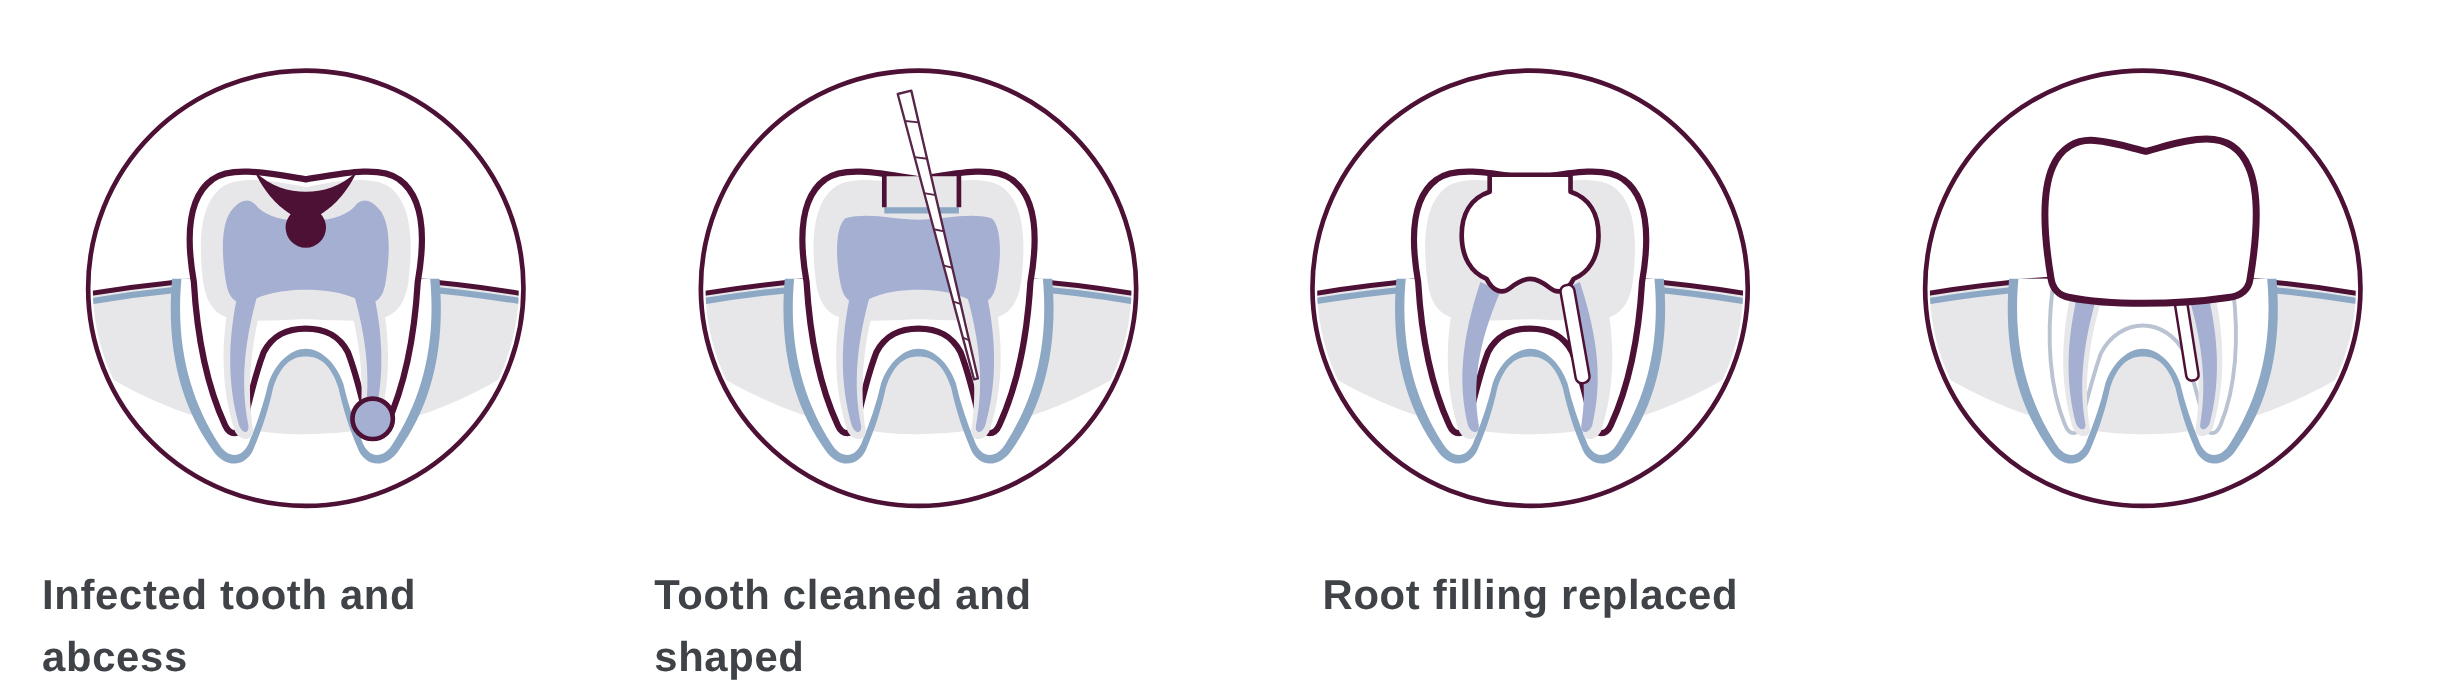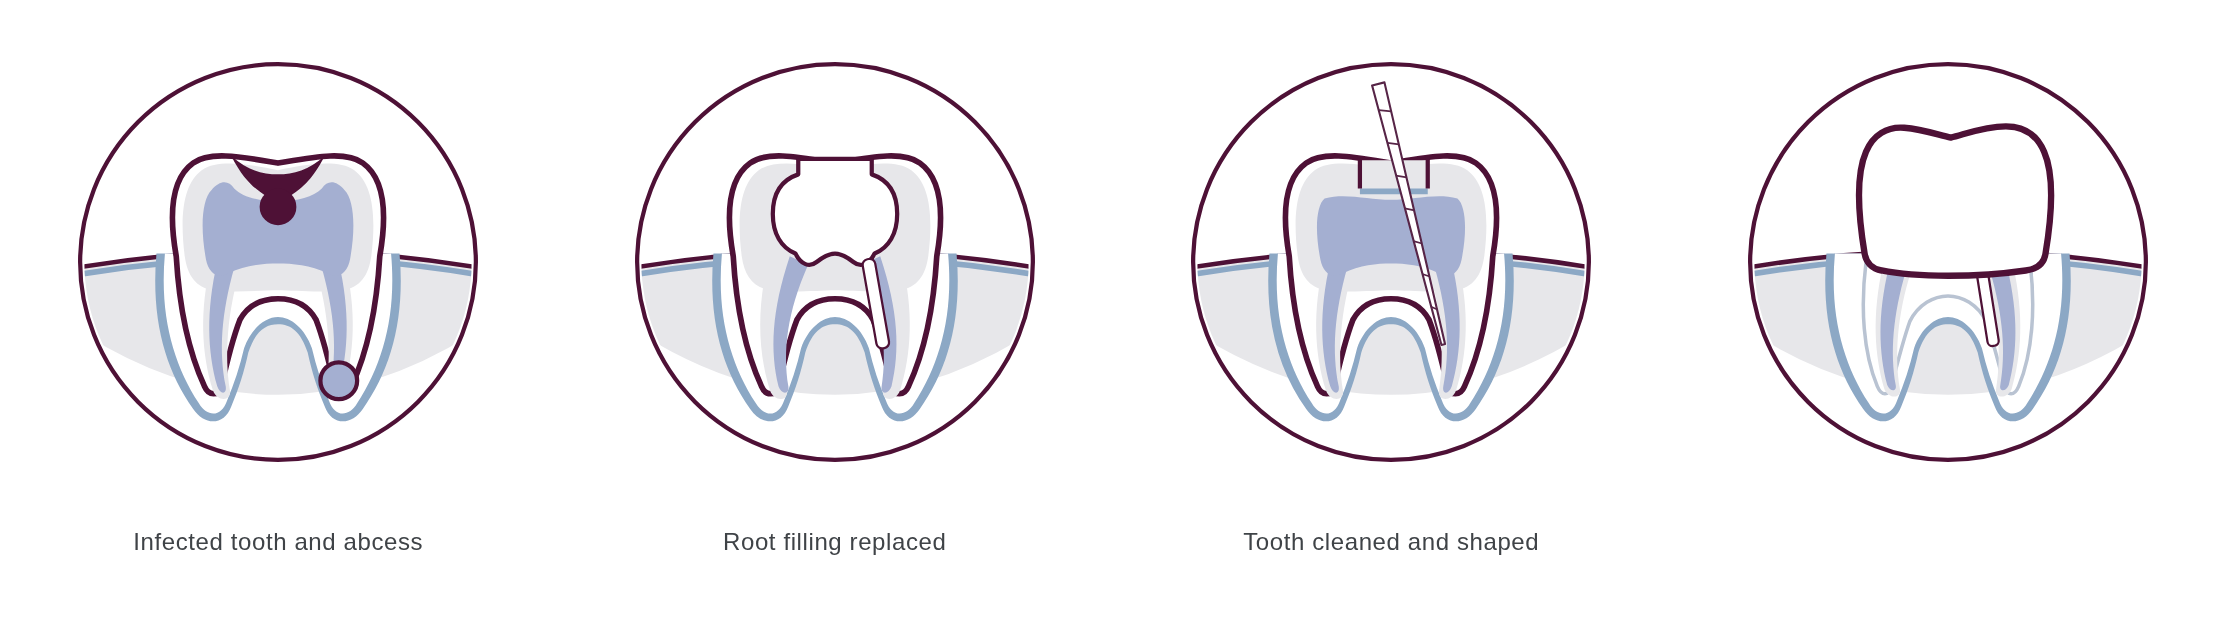--- a/index.html
+++ b/index.html
@@ -17,22 +17,22 @@
     flex: 1 1 0;
     display: flex;
     flex-direction: column;
     align-items: center;
   }
   .circle-wrap { width: 424px; height: 424px; }
   .circle-wrap svg { display: block; width: 424px; height: 424px; }
 
   .caption {
     margin-top: 40px;
-    font-size: 24px;
-    font-weight: 400;
+    font-size: 38px;
+    font-weight: 700;
     line-height: 56px;
     letter-spacing: 0.6px;
     color: var(--caption-text, #3f4347);
     text-align: left;
     max-width: 480px;
   }
 
   
   .ring       { fill: #ffffff; stroke: var(--outline, #4e1136); stroke-width: 3; }
   .bone       { fill: var(--bone, #e7e7ea); }
@@ -85,50 +85,20 @@
         </g>
       </svg>
     </div>
     <figcaption class="caption">Infected tooth and abcess</figcaption>
   </figure>
 
   <figure class="stage">
     <div class="circle-wrap">
       <svg viewBox="0 0 300 300" aria-hidden="true">
         <circle class="ring" cx="150" cy="150" r="140"></circle>
-        <clipPath id="clip3">
-            <circle cx="150" cy="150" r="137"></circle>
-          </clipPath>
-        <g clip-path="url(#clip3)">
-          <path class="bone" d="M 8,155 Q 150,131 292,155 L 292,198 Q 150,290 8,198 Z"></path>
-          <path class="gum-blue" d="M 8,159 Q 150,135 292,159"></path>
-          <path class="gum-dark" d="M 8,154 Q 150,130 292,154"></path>
-          <path class="ligament" d="M 64,144 C 60,190 70,226 90,254 C 98,266 112,266 117,252 C 122,240 126,228 129,214 C 134,199 141,194 150,194 C 159,194 166,199 171,214 C 174,228 178,240 183,252 C 188,266 202,266 210,254 C 230,226 240,190 236,144 Z"></path>
-          <path class="pdl-gap" d="M 70,144 C 66,188 76,222 94,250 C 100,260 110,260 114,248 C 119,236 123,224 126,211 C 131,197 141,189 150,189 C 159,189 169,197 174,211 C 177,224 181,236 186,248 C 190,260 200,260 206,250 C 224,222 234,188 230,144 Z"></path>
-          <path class="tooth" d="M 78,146 C 72,112 76,90 90,80 C 102,71 126,76 150,80 C 174,76 198,71 210,80 C 224,90 228,112 222,146 C 220,180 214,212 202,238 C 199,245 192,245 190,238 C 186,220 182,204 177,191 C 171,180 162,176 150,176 C 138,176 129,180 123,191 C 118,204 114,220 110,238 C 108,245 101,245 98,238 C 86,212 80,180 78,146 Z"></path>
-          <path class="dentin" d="M 103,148 C 94,185 96,215 104,241 C 107,249 117,249 116,241 C 112,215 114,186 124,152 Z"></path>
-          <path class="dentin" d="M 197,148 C 206,185 204,215 196,241 C 193,249 183,249 184,241 C 188,215 186,186 176,152 Z"></path>
-          <path class="dentin" d="M 84,146 C 80,114 84,94 96,85 C 108,77 130,81 150,85 C 170,81 192,77 204,85 C 216,94 220,114 216,146 C 214,160 208,168 196,170 C 181,172 160,170 150,170 C 140,170 119,172 104,170 C 92,168 86,160 84,146 Z"></path>
-          <path class="pulp" d="M 118,146 C 105,185 104,213 110,238 C 112,244 118,244 117,238 C 113,213 116,186 131,152 Z"></path>
-          <path class="pulp" d="M 182,146 C 195,185 196,213 190,238 C 188,244 182,244 183,238 C 187,213 184,186 169,152 Z"></path>
-          <path class="dentin" d="M 126,80 L 174,80 L 174,90 L 126,90 Z"></path>
-          <path class="chamber" d="M 124,77 L 124,88 C 112,92 106,102 106,116 C 106,130 112,140 122,144 C 126,152 132,154 137,150 C 142,146 146,144 150,144 C 154,144 158,146 163,150 C 168,154 174,152 178,144 C 188,140 194,130 194,116 C 194,102 188,92 176,88 L 176,77 Z"></path>
-          <g transform="translate(173,146) rotate(-10)">
-            <rect class="post" x="-4.5" y="2" width="9" height="64" rx="4"></rect>
-          </g>
-        </g>
-      </svg>
-    </div>
-    <figcaption class="caption">Root filling replaced</figcaption>
-  </figure>
-
-  <figure class="stage">
-    <div class="circle-wrap">
-      <svg viewBox="0 0 300 300" aria-hidden="true">
-        <circle class="ring" cx="150" cy="150" r="140"></circle>
         <clipPath id="clip2">
             <circle cx="150" cy="150" r="137"></circle>
           </clipPath>
         <g clip-path="url(#clip2)">
           <path class="bone" d="M 8,155 Q 150,131 292,155 L 292,198 Q 150,290 8,198 Z"></path>
           <path class="gum-blue" d="M 8,159 Q 150,135 292,159"></path>
           <path class="gum-dark" d="M 8,154 Q 150,130 292,154"></path>
           <path class="ligament" d="M 64,144 C 60,190 70,226 90,254 C 98,266 112,266 117,252 C 122,240 126,228 129,214 C 134,199 141,194 150,194 C 159,194 166,199 171,214 C 174,228 178,240 183,252 C 188,266 202,266 210,254 C 230,226 240,190 236,144 Z"></path>
           <path class="pdl-gap" d="M 70,144 C 66,188 76,222 94,250 C 100,260 110,260 114,248 C 119,236 123,224 126,211 C 131,197 141,189 150,189 C 159,189 169,197 174,211 C 177,224 181,236 186,248 C 190,260 200,260 206,250 C 224,222 234,188 230,144 Z"></path>
           <path class="tooth" d="M 78,146 C 72,112 76,90 90,80 C 102,71 126,76 150,80 C 174,76 198,71 210,80 C 224,90 228,112 222,146 C 220,180 214,212 202,238 C 199,245 192,245 190,238 C 186,220 182,204 177,191 C 171,180 162,176 150,176 C 138,176 129,180 123,191 C 118,204 114,220 110,238 C 108,245 101,245 98,238 C 86,212 80,180 78,146 Z"></path>
@@ -157,20 +127,50 @@
         </g>
       </svg>
     </div>
     <figcaption class="caption">Tooth cleaned and shaped</figcaption>
   </figure>
 
   <figure class="stage">
     <div class="circle-wrap">
       <svg viewBox="0 0 300 300" aria-hidden="true">
         <circle class="ring" cx="150" cy="150" r="140"></circle>
+        <clipPath id="clip3">
+            <circle cx="150" cy="150" r="137"></circle>
+          </clipPath>
+        <g clip-path="url(#clip3)">
+          <path class="bone" d="M 8,155 Q 150,131 292,155 L 292,198 Q 150,290 8,198 Z"></path>
+          <path class="gum-blue" d="M 8,159 Q 150,135 292,159"></path>
+          <path class="gum-dark" d="M 8,154 Q 150,130 292,154"></path>
+          <path class="ligament" d="M 64,144 C 60,190 70,226 90,254 C 98,266 112,266 117,252 C 122,240 126,228 129,214 C 134,199 141,194 150,194 C 159,194 166,199 171,214 C 174,228 178,240 183,252 C 188,266 202,266 210,254 C 230,226 240,190 236,144 Z"></path>
+          <path class="pdl-gap" d="M 70,144 C 66,188 76,222 94,250 C 100,260 110,260 114,248 C 119,236 123,224 126,211 C 131,197 141,189 150,189 C 159,189 169,197 174,211 C 177,224 181,236 186,248 C 190,260 200,260 206,250 C 224,222 234,188 230,144 Z"></path>
+          <path class="tooth" d="M 78,146 C 72,112 76,90 90,80 C 102,71 126,76 150,80 C 174,76 198,71 210,80 C 224,90 228,112 222,146 C 220,180 214,212 202,238 C 199,245 192,245 190,238 C 186,220 182,204 177,191 C 171,180 162,176 150,176 C 138,176 129,180 123,191 C 118,204 114,220 110,238 C 108,245 101,245 98,238 C 86,212 80,180 78,146 Z"></path>
+          <path class="dentin" d="M 103,148 C 94,185 96,215 104,241 C 107,249 117,249 116,241 C 112,215 114,186 124,152 Z"></path>
+          <path class="dentin" d="M 197,148 C 206,185 204,215 196,241 C 193,249 183,249 184,241 C 188,215 186,186 176,152 Z"></path>
+          <path class="dentin" d="M 84,146 C 80,114 84,94 96,85 C 108,77 130,81 150,85 C 170,81 192,77 204,85 C 216,94 220,114 216,146 C 214,160 208,168 196,170 C 181,172 160,170 150,170 C 140,170 119,172 104,170 C 92,168 86,160 84,146 Z"></path>
+          <path class="pulp" d="M 118,146 C 105,185 104,213 110,238 C 112,244 118,244 117,238 C 113,213 116,186 131,152 Z"></path>
+          <path class="pulp" d="M 182,146 C 195,185 196,213 190,238 C 188,244 182,244 183,238 C 187,213 184,186 169,152 Z"></path>
+          <path class="dentin" d="M 126,80 L 174,80 L 174,90 L 126,90 Z"></path>
+          <path class="chamber" d="M 124,77 L 124,88 C 112,92 106,102 106,116 C 106,130 112,140 122,144 C 126,152 132,154 137,150 C 142,146 146,144 150,144 C 154,144 158,146 163,150 C 168,154 174,152 178,144 C 188,140 194,130 194,116 C 194,102 188,92 176,88 L 176,77 Z"></path>
+          <g transform="translate(173,146) rotate(-10)">
+            <rect class="post" x="-4.5" y="2" width="9" height="64" rx="4"></rect>
+          </g>
+        </g>
+      </svg>
+    </div>
+    <figcaption class="caption">Root filling replaced</figcaption>
+  </figure>
+
+  <figure class="stage">
+    <div class="circle-wrap">
+      <svg viewBox="0 0 300 300" aria-hidden="true">
+        <circle class="ring" cx="150" cy="150" r="140"></circle>
         <clipPath id="clip4">
             <circle cx="150" cy="150" r="137"></circle>
           </clipPath>
         <g clip-path="url(#clip4)">
           <path class="bone" d="M 8,155 Q 150,131 292,155 L 292,198 Q 150,290 8,198 Z"></path>
           <path class="gum-blue" d="M 8,159 Q 150,135 292,159"></path>
           <path class="gum-dark" d="M 8,154 Q 150,130 292,154"></path>
           <path class="ligament" d="M 64,144 C 60,190 70,226 90,254 C 98,266 112,266 117,252 C 122,240 126,228 129,214 C 134,199 141,194 150,194 C 159,194 166,199 171,214 C 174,228 178,240 183,252 C 188,266 202,266 210,254 C 230,226 240,190 236,144 Z"></path>
           <path class="pdl-gap" d="M 70,144 C 66,188 76,222 94,250 C 100,260 110,260 114,248 C 119,236 123,224 126,211 C 131,197 141,189 150,189 C 159,189 169,197 174,211 C 177,224 181,236 186,248 C 190,260 200,260 206,250 C 224,222 234,188 230,144 Z"></path>
           <path class="root-soft" d="M 92,150 C 88,182 90,214 100,238 C 103,245 108,245 110,238 C 114,222 118,206 123,192 C 129,180 140,174 150,174 C 160,174 171,180 177,192 C 182,206 186,222 190,238 C 192,245 197,245 200,238 C 210,214 212,182 208,150 Z"></path>

